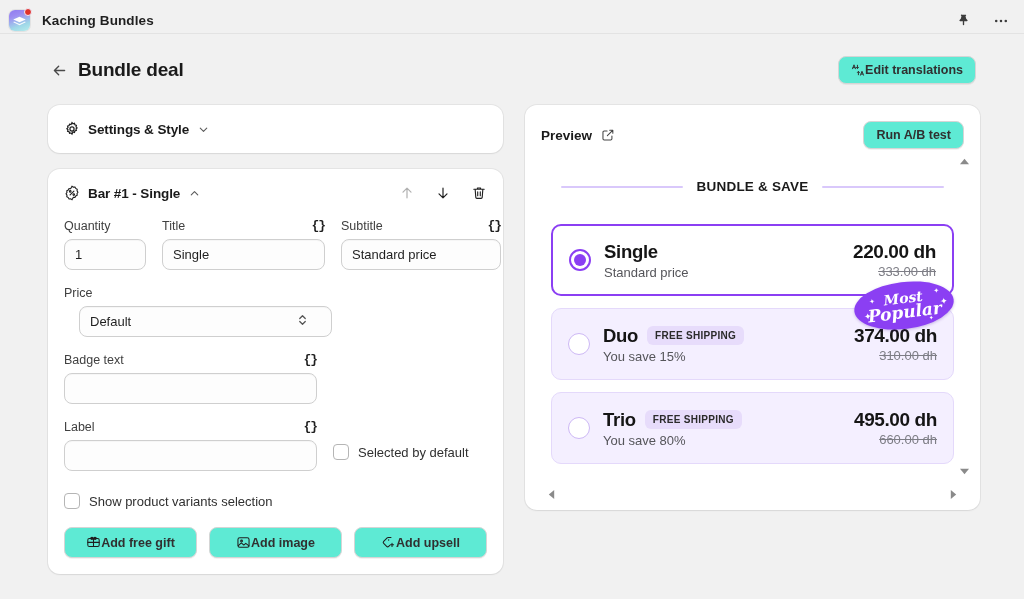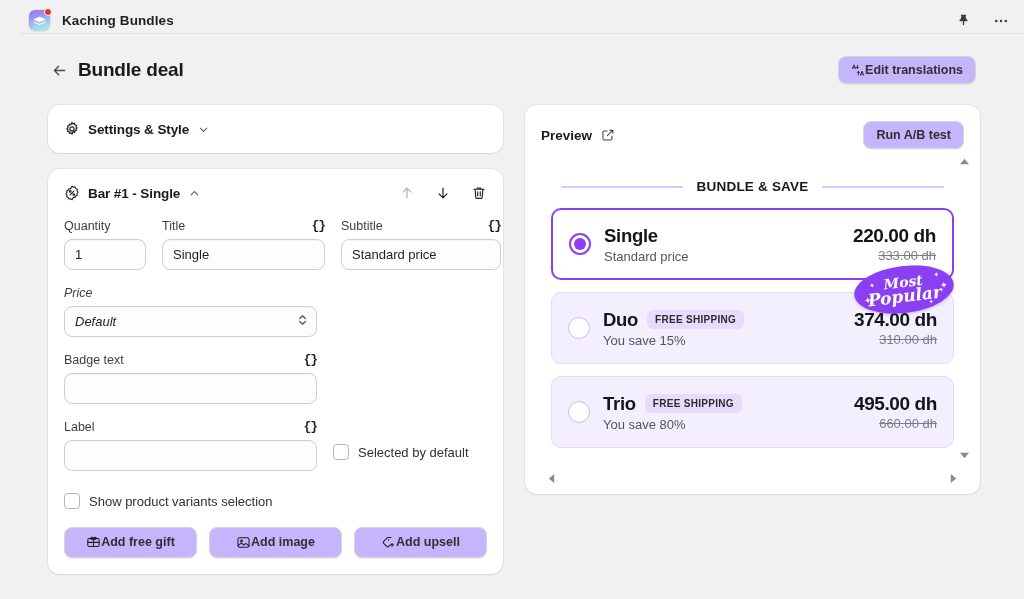--- a/index.html
+++ b/index.html
@@ -14,21 +14,20 @@
 
   
   .appbar {
     height: 34px;
     background: #f1f1f1;
     display: flex;
     align-items: center;
     padding: 8px 12px 0 9px;
     border-bottom: 1px solid #e3e3e3;
     position: relative;
-    margin-left: 20px;
   }
   .app-icon {
     width: 21px; height: 21px;
     border-radius: 6px;
     background: linear-gradient(160deg, #8e7bef 0%, #9d8cf2 28%, #9fd8e8 70%, #b6ecec 100%);
     position: relative;
     flex: none;
     box-shadow: 0 0 0 1px rgba(0,0,0,.06);
   }
   .app-icon .layers {
@@ -71,28 +70,28 @@
   .back-arrow {
     width: 22px; height: 22px;
     display: flex; align-items: center; justify-content: center;
     color: #4a4a4a; cursor: pointer; margin-right: 8px;
     font-size: 17px; line-height: 1;
   }
   .page-title {
     font-size: 19px; font-weight: 700; letter-spacing: -.2px; color: #1a1a1a;
   }
   .btn {
-    background: #c4b5fd;
+    background: #5eead4;
     border: 1px solid #d5d5d5;
     border-radius: 8px;
     padding: 6px 12px;
     font-size: 12.5px;
     font-weight: 600;
     color: #303030;
-    display: inline-flex; align-items: flex-start; 
+    display: inline-flex; align-items: center; 
     cursor: pointer;
     box-shadow: 0 1px 0 rgba(0,0,0,.05);
     white-space: nowrap;
     font-family: "Liberation Sans", sans-serif;
   }
   .header-actions { margin-left: auto; }
 
   
   .columns { display: flex; gap: 22px; align-items: flex-start; }
   .col-left { width: 455px; flex: none; }
@@ -119,21 +118,21 @@
   .tool { cursor: pointer; display: flex; align-items: center; }
   .tool.disabled { opacity: .35; }
 
   
   .form { padding: 0 16px 16px; }
   .row { display: flex; gap: 16px; }
   .field { margin-bottom: 14px; }
   .f-qty   { width: 82px; flex: none; }
   .f-title { width: 163px; flex: none; }
   .f-sub   { width: 160px; flex: none; }
-  .f-price { width: 253px; flex: none; font-style: italic; }
+  .f-price { width: 253px; flex: none; }
   .f-badge { width: 253px; flex: none; }
   .f-bstyle{ width: 158px; flex: none; }
   .f-label { width: 253px; flex: none; }
 
   .flabel {
     display: flex; align-items: center;
     font-size: 12.5px; color: #404040; margin-bottom: 5px;
     min-height: 17px;
   }
   .flabel .braces {
@@ -150,21 +149,21 @@
     font-size: 13px;
     color: #1f1f1f;
     padding: 0 10px;
     font-family: "Liberation Sans", sans-serif;
     outline: none;
     box-shadow: inset 0 1px 1px rgba(0,0,0,.03);
   }
   .select {
     position: relative;
   }
-  .select .input { padding-right: 26px; display: flex; align-items: center; }
+  .select .input { padding-right: 26px; display: flex; align-items: center; margin-left: 15px; }
   .select .caret {
     position: absolute; right: 9px; top: 50%; transform: translateY(-50%);
     color: #555; pointer-events: none;
   }
   .checkline {
     display: flex; align-items: center; gap: 9px;
     font-size: 13px; color: #303030;
     cursor: pointer;
   }
   .cbox {
@@ -184,21 +183,21 @@
   .preview-head .ptitle { font-size: 13.5px; font-weight: 700; color: #1a1a1a; }
   .ext-link { margin-left: 9px; display: flex; align-items: center; color: #444; cursor: pointer; }
   .preview-head .btn { margin-left: auto; }
 
   .preview-body {
     position: relative;
     padding: 14px 26px 34px;
   }
   .bundle-heading {
     display: flex; align-items: center; gap: 14px;
-    margin: 8px 10px 14px;
+    margin: 8px 10px 30px;
   }
   .bundle-heading .line { flex: 1; height: 2px; background: #d9c8fb; border-radius: 2px; }
   .bundle-heading .btxt {
     font-size: 13.5px; font-weight: 800; letter-spacing: .2px; color: #1a1a1a;
   }
 
   .offer {
     position: relative;
     display: flex; align-items: center;
     border-radius: 10px;

